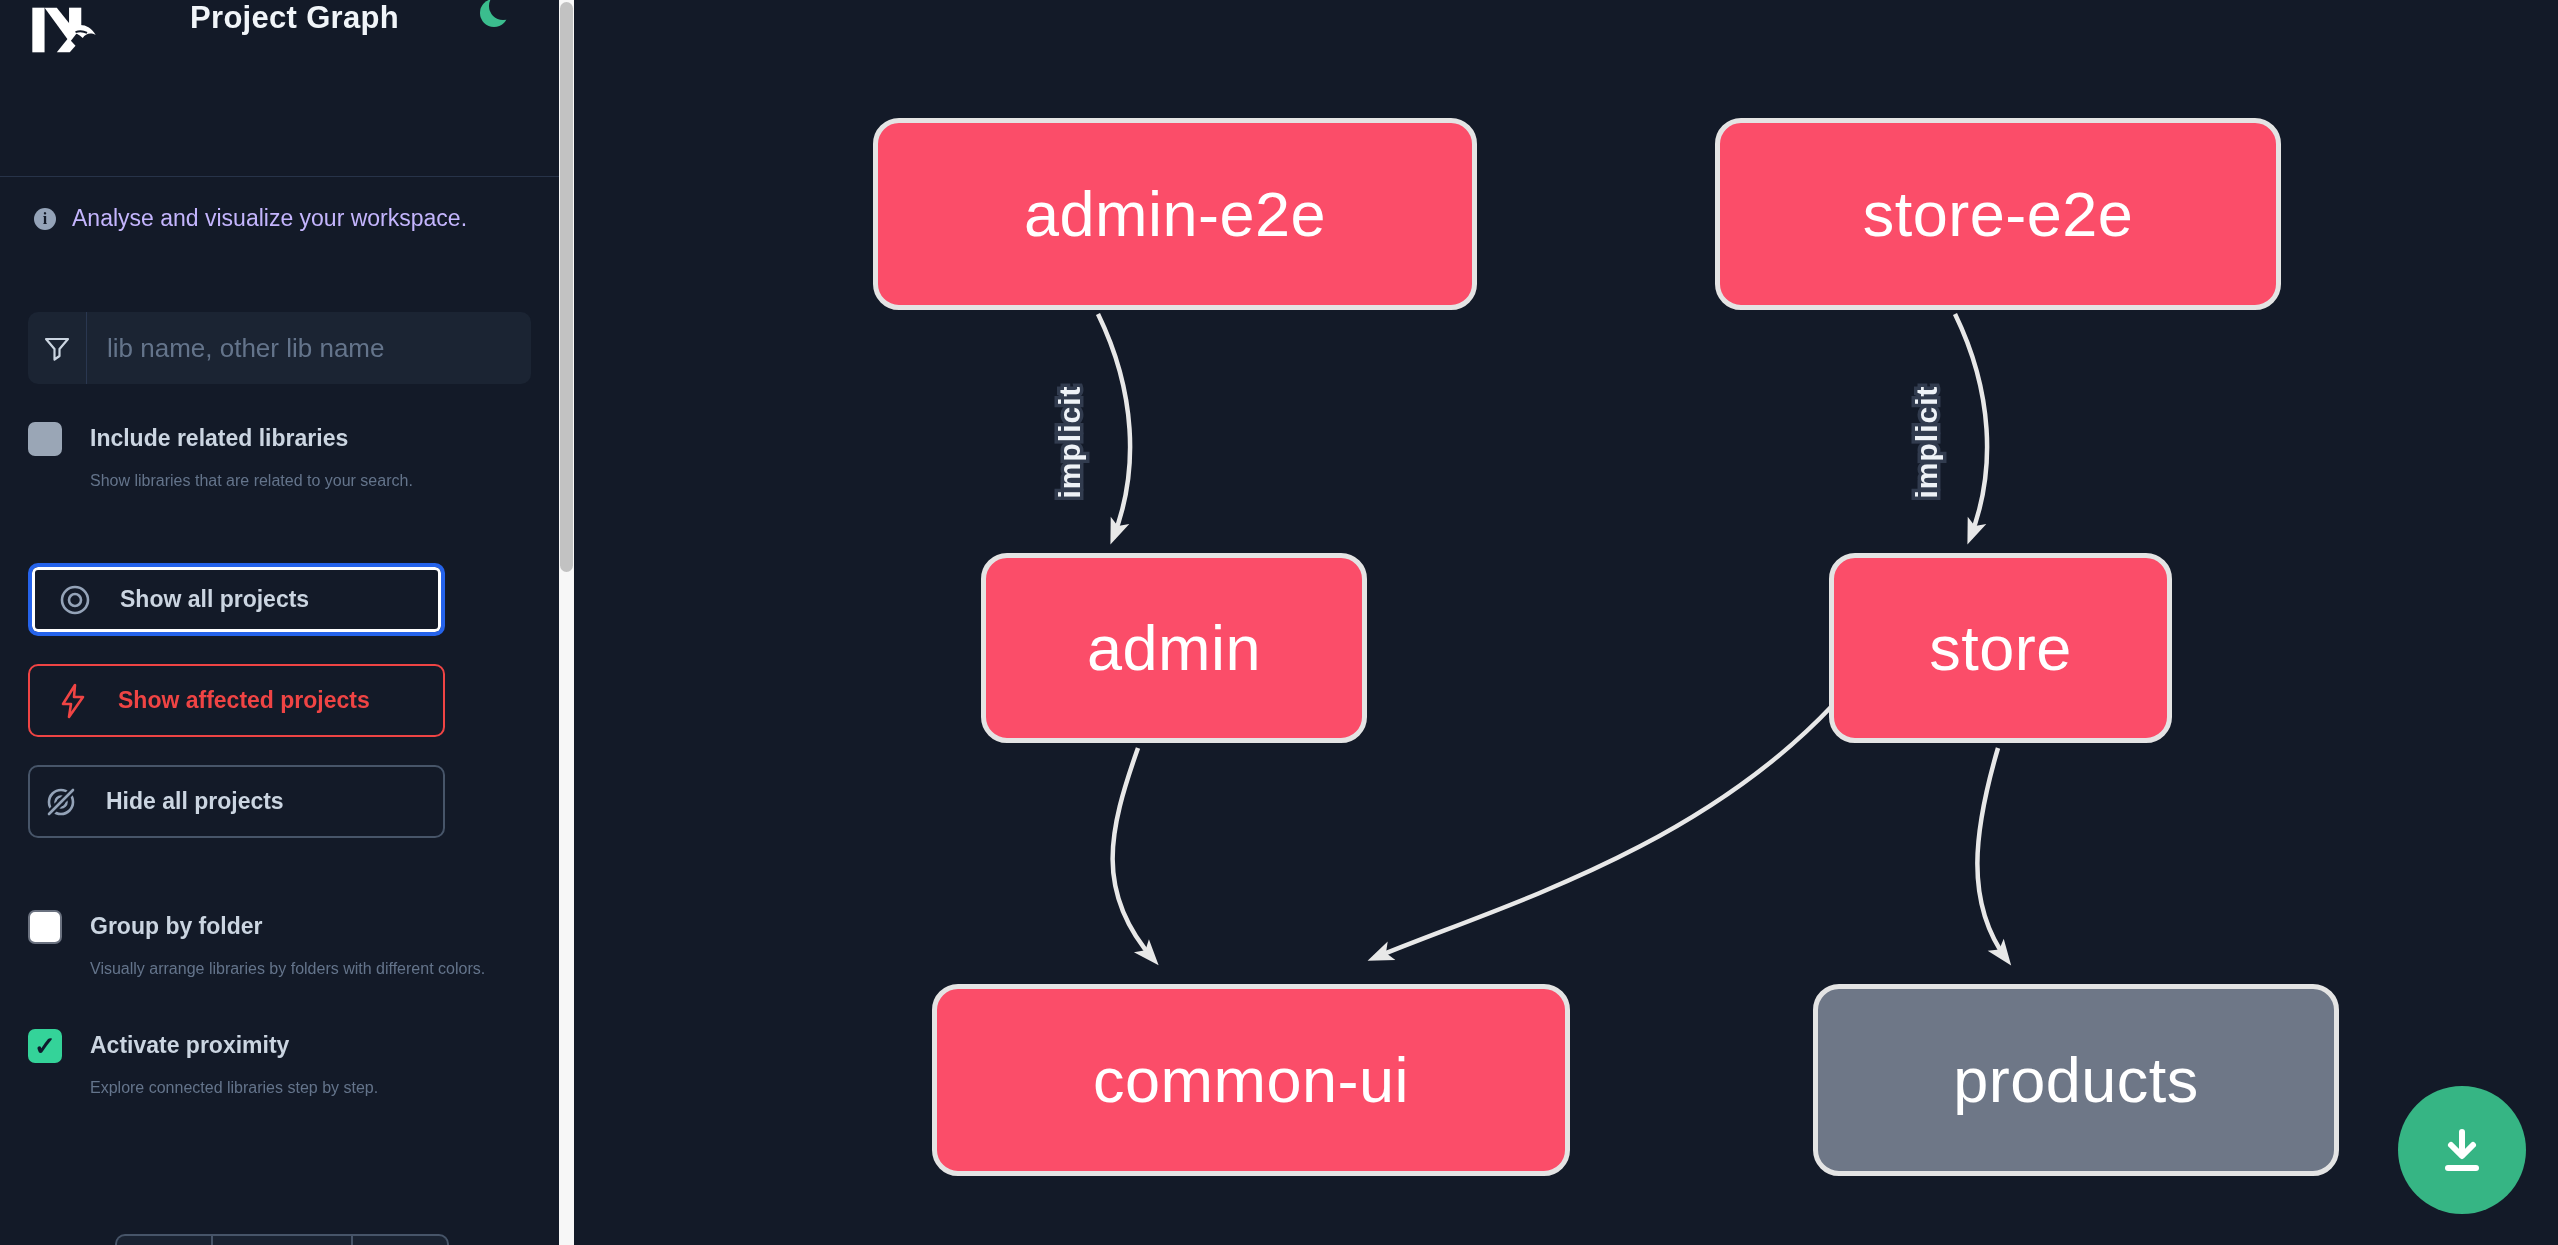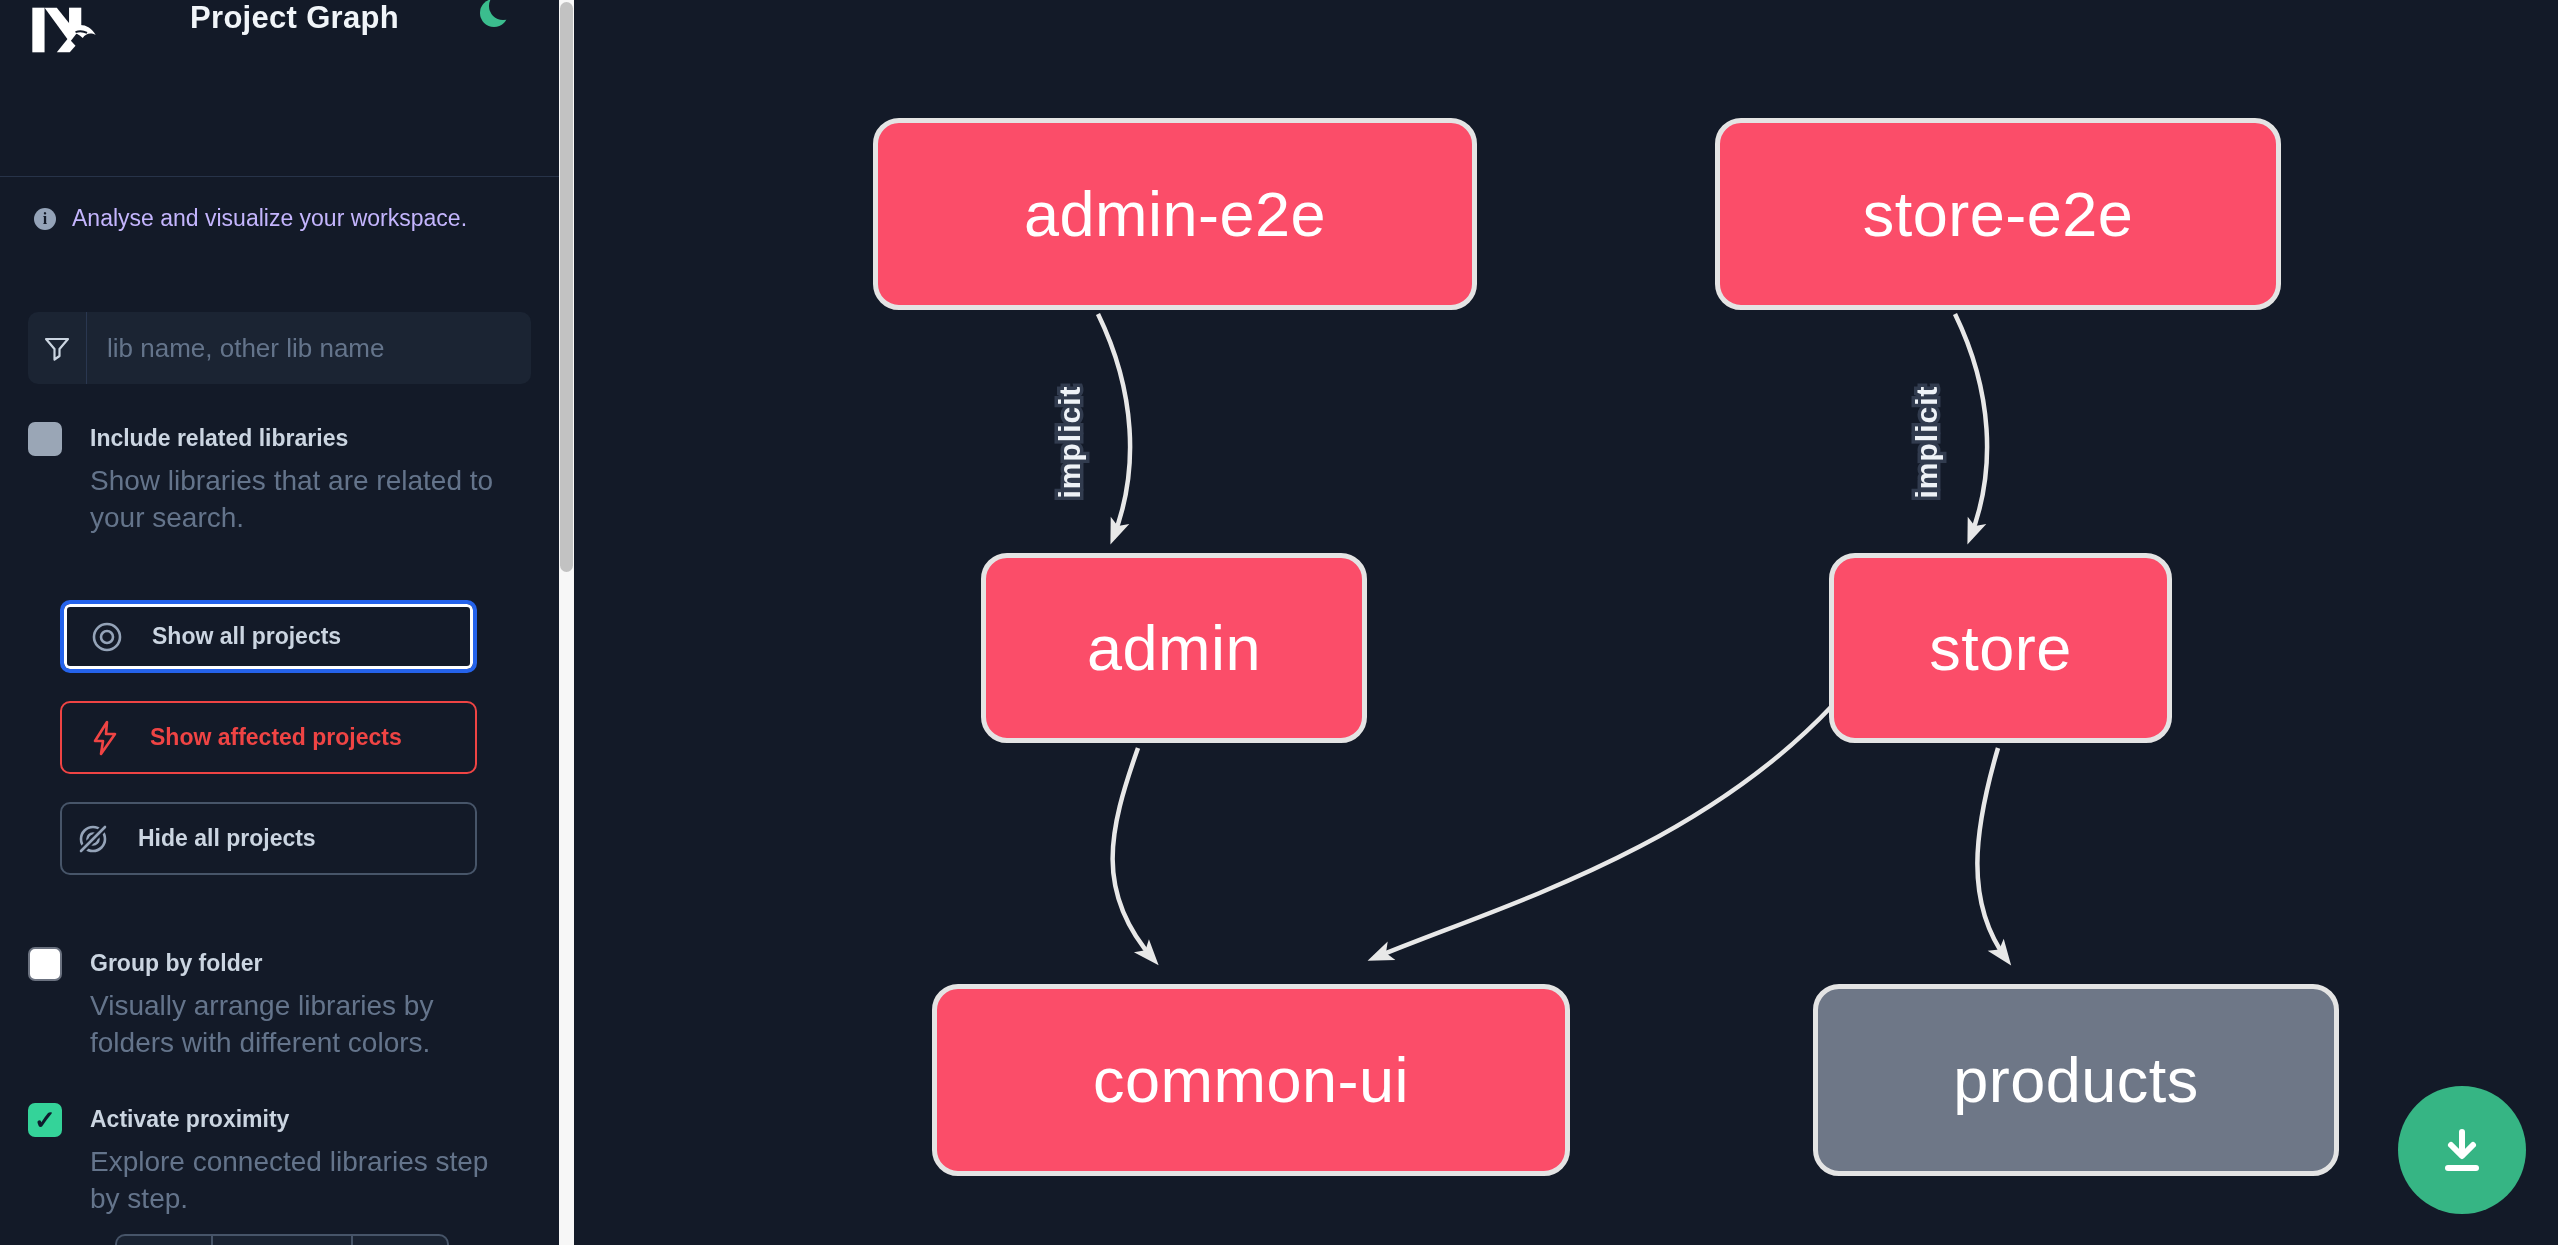--- a/index.html
+++ b/index.html
@@ -23,22 +23,22 @@
   .search input::placeholder{color:#64748b;opacity:1;}
   .chk-row{display:flex;align-items:flex-start;gap:28px;}
   .chk-row.m1{margin-top:36px;}
   .chk-row.m2{margin-top:70px;}
   .chk-row.m3{margin-top:40px;}
   .chk{width:34px;height:34px;border-radius:7px;flex:0 0 auto;margin-top:2px;display:flex;align-items:center;justify-content:center;}
   .chk.gray{background:#9aa6b6;}
   .chk.white{background:#ffffff;border:2px solid #6b7280;box-sizing:border-box;}
   .chk.green{background:#34d399;color:#0f1b2d;font-size:26px;font-weight:700;}
   .chk-label{font-size:23px;font-weight:700;color:#cbd5e1;line-height:36px;}
-  .chk-desc{font-size:28px;color:#64748b;line-height:37px;width:430px;margin-top:6px;}
-  .sb-btn{margin-top:28px;height:73px;width:417px;border-radius:10px;display:flex;align-items:center;gap:26px;padding:0 24px;box-sizing:border-box;background:#131a28;font-size:23px;font-weight:700;color:#cbd5e1;cursor:pointer;margin-left:32px;}
+  .chk-desc{font-size:16px;color:#64748b;line-height:37px;width:430px;margin-top:6px;}
+  .sb-btn{margin-top:28px;height:73px;width:417px;border-radius:10px;display:flex;align-items:center;gap:26px;padding:0 24px;box-sizing:border-box;background:#131a28;font-size:23px;font-weight:700;color:#cbd5e1;cursor:pointer;}
   .sb-btn.first{margin-top:64px;border:4px solid #2563eb;box-shadow:inset 0 0 0 3px #ffffff;}
   .sb-btn.affected{border:2px solid #ef4444;color:#ef4444;}
   .sb-btn.hide{border:2px solid #475569;padding-left:12px;}
   .sb-btn svg{flex:0 0 auto;}
   .sliver{position:absolute;left:115px;bottom:0;width:330px;height:9px;background:#1a2332;border:2px solid #475569;border-bottom:none;border-radius:10px 10px 0 0;}
   .sliver .d1,.sliver .d2{position:absolute;top:0;bottom:0;width:2px;background:#475569;}
   .sliver .d1{left:94px;} .sliver .d2{left:234px;}
   
   .scroll-track{position:absolute;left:559px;top:0;width:15px;height:1245px;background:#f7f7f7;}
   .scroll-thumb{position:absolute;left:1px;top:2px;width:13px;height:570px;background:#c2c2c2;border-radius:7px;}

